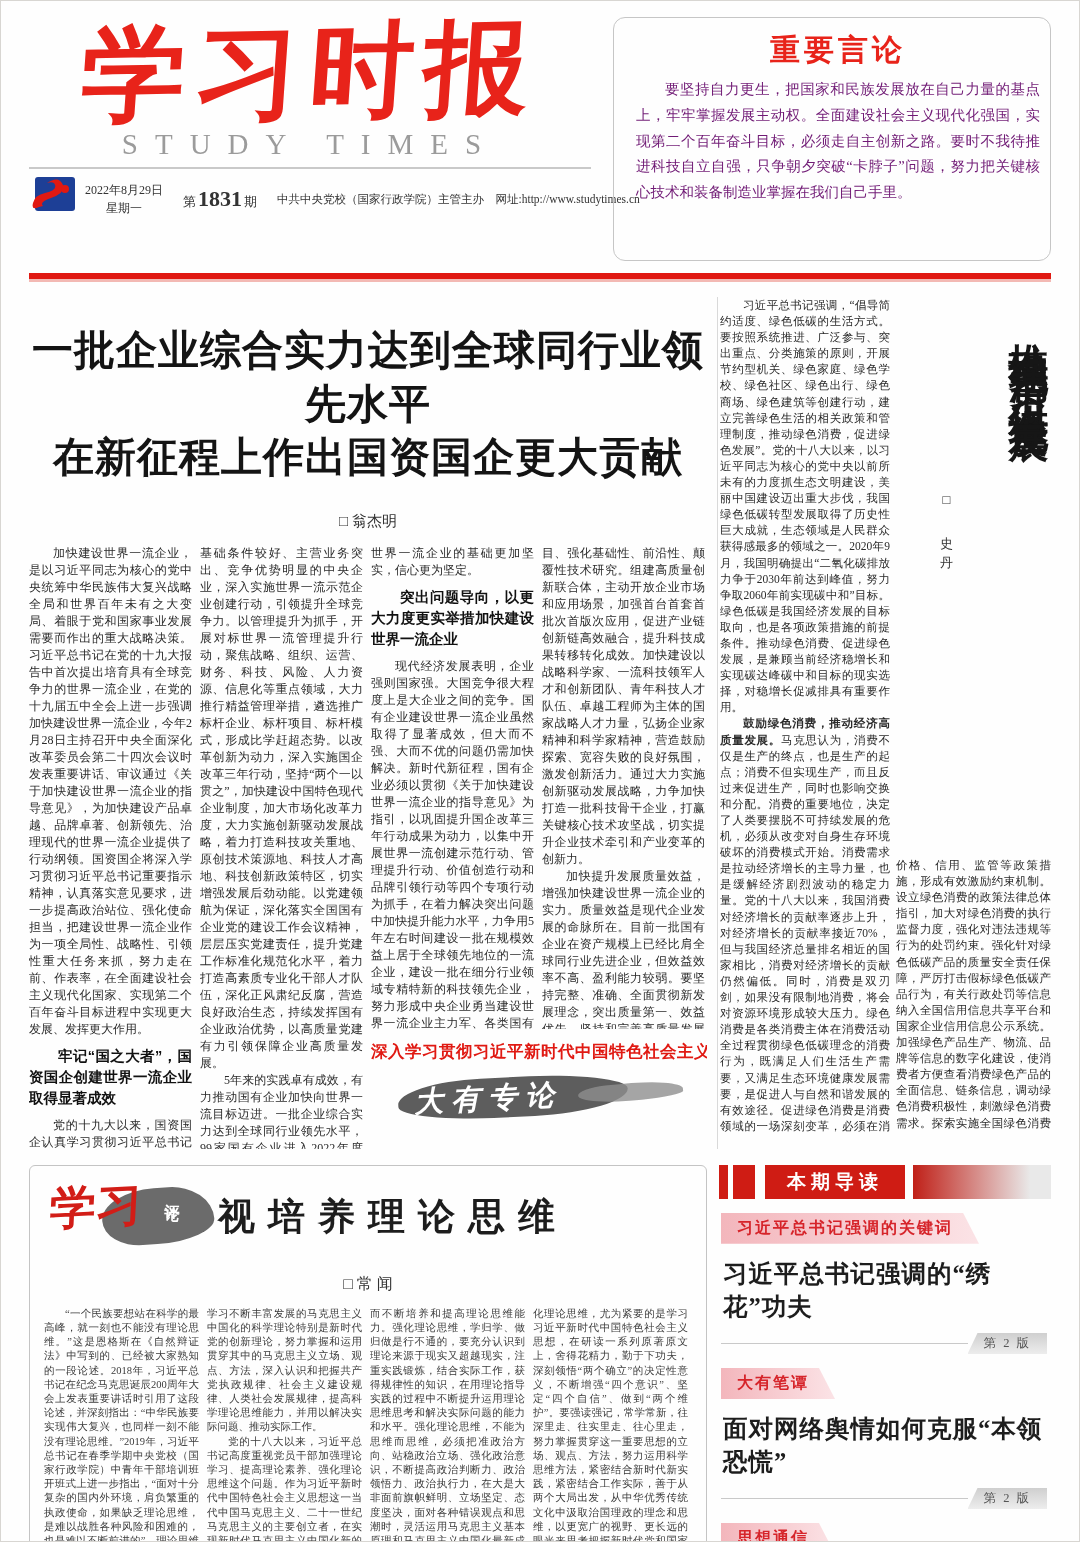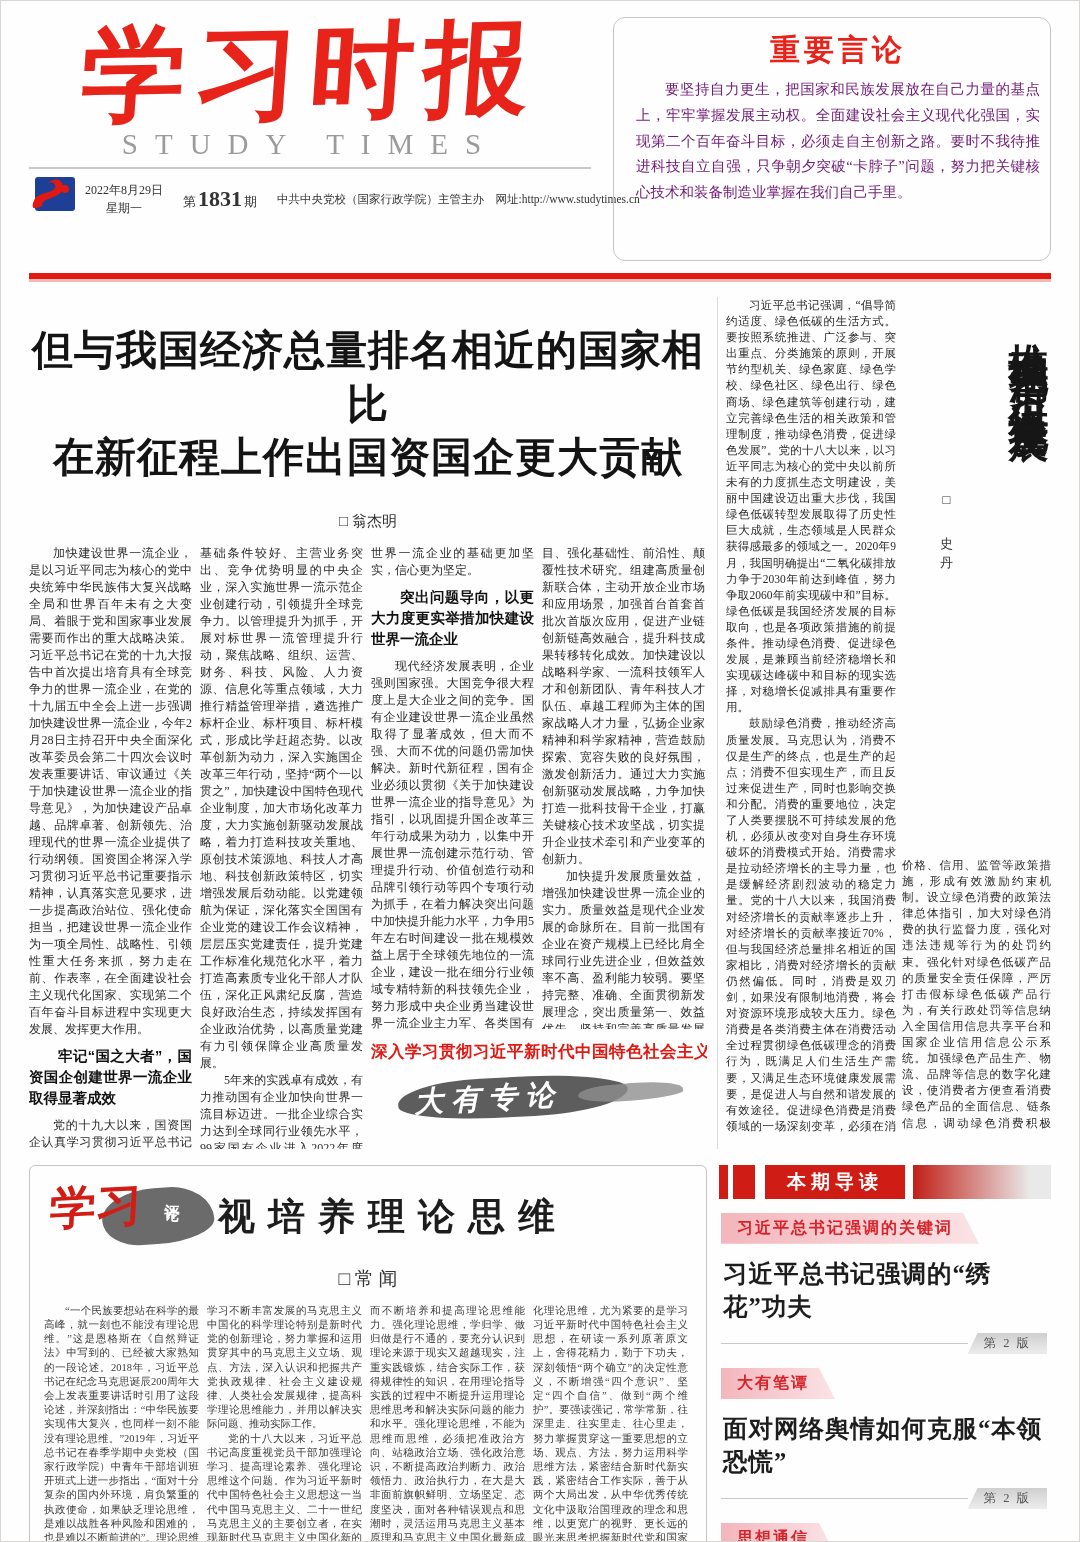--- a/index.html
+++ b/index.html
@@ -44,26 +44,26 @@
   .banner-l1{color:#e01912;font-weight:900;font-size:16.5px;letter-spacing:.5px;
         font-family:"Liberation Sans","DejaVu Sans",sans-serif;white-space:nowrap;}
   .brush-wrap{position:relative;width:300px;height:56px;margin:6px auto 0 auto;}
   .brush-blob{position:absolute;left:10px;top:8px;width:230px;height:40px;background:#5d5d5d;
         border-radius:46% 60% 52% 58%/70% 55% 72% 50%;transform:rotate(-3deg);}
   .brush-tail{position:absolute;left:190px;top:14px;width:105px;height:18px;background:#8f8f8f;
         border-radius:40% 90% 60% 90%/60% 90% 40% 90%;transform:rotate(-6deg);opacity:.8;}
   .brush-text{position:absolute;left:26px;top:10px;color:#fff;font-weight:900;font-size:29px;
         letter-spacing:8px;font-style:italic;transform:rotate(-3deg);}
   
-  .right-article{border-left:1px solid #d9d9d9;margin-left:10px;padding-left:8px;flex:1;}
+  .right-article{border-left:1px solid #d9d9d9;margin-left:10px;padding-left:2px;flex:1;}
   .ra-row{display:flex;gap:6px;}
   .ra-colA{width:170px;flex:0 0 auto;font-size:11.5px;line-height:16.1px;text-align:justify;
         color:#2a2a2a;height:836px;overflow:hidden;}
   .ra-colA p{margin:0;text-indent:2em;}
-  .ra-colA b{font-weight:400;}
+  .ra-colA b{font-weight:700;}
   .ra-colB{flex:1;display:flex;flex-direction:column;}
   .ra-head-block{display:flex;height:556px;justify-content:flex-end;}
   .ra-byline{writing-mode:vertical-rl;font-size:13px;letter-spacing:8px;color:#333;margin-top:195px;width:34px;}
   .ra-headline{writing-mode:vertical-rl;font-size:40px;font-weight:900;color:#161616;
         letter-spacing:5px;line-height:1.15;width:96px;margin-top:14px;
         font-family:"Liberation Serif","DejaVu Serif",serif;}
   .ra-headline .gap{display:inline-block;height:26px;}
   .ra-colB-text{font-size:11.5px;line-height:16.1px;text-align:justify;color:#2a2a2a;
         height:276px;overflow:hidden;margin-top:4px;}
   .ra-colB-text p{margin:0;}
@@ -73,21 +73,21 @@
         padding:12px 14px;height:462px;}
   .review-head{position:relative;height:86px;}
   .review-logo{position:absolute;left:6px;top:0;width:168px;height:80px;}
   .rl-blob{position:absolute;left:52px;top:10px;width:112px;height:56px;background:#6b6b6b;
         border-radius:55% 45% 60% 40%/60% 70% 45% 55%;transform:rotate(-4deg);}
   .rl-main{position:absolute;left:0;top:-2px;color:#d21d17;font-weight:900;font-size:46px;
         letter-spacing:0;transform:skewX(-6deg) rotate(-3deg);}
   .rl-sub{position:absolute;left:112px;top:14px;writing-mode:vertical-rl;color:#fff;font-size:15px;
         font-weight:700;letter-spacing:3px;}
   .review-title{text-align:center;font-size:37px;font-weight:900;letter-spacing:13px;color:#1d1d1d;padding-top:14px;}
-  .review-byline{text-align:center;font-size:19px;color:#333;margin:2px 0 12px 0;}
+  .review-byline{text-align:center;font-size:16px;color:#333;margin:10px 0 12px 0;}
   .review-cols{display:flex;gap:8px;height:318px;overflow:hidden;}
   .rcol{width:155px;flex:0 0 auto;font-size:10.5px;line-height:14.2px;text-align:justify;color:#3a3a3a;overflow:hidden;}
   .rcol p{margin:0;text-indent:2em;}
   
   .digest{flex:1;display:flex;flex-direction:column;}
   .digest-head{display:flex;align-items:stretch;height:34px;}
   .dh-sq1{width:9px;background:#cf1c14;}
   .dh-sq2{width:22px;background:#cf1c14;margin-left:5px;}
   .dh-tab{background:#cf1c14;color:#fff;font-family:"Liberation Sans","DejaVu Sans",sans-serif;
         font-weight:700;font-size:19px;letter-spacing:5px;display:flex;align-items:center;
@@ -142,21 +142,21 @@
       <p class="quote-body">要坚持自力更生，把国家和民族发展放在自己力量的基点上，牢牢掌握发展主动权。全面建设社会主义现代化强国，实现第二个百年奋斗目标，必须走自主创新之路。要时不我待推进科技自立自强，只争朝夕突破“卡脖子”问题，努力把关键核心技术和装备制造业掌握在我们自己手里。</p>
     </aside>
   </header>
 
   <div class="red-rule"></div>
 
   <section class="top-section">
 
     <article class="main-article">
       <h1 class="headline">
-        <div>但与我国经济总量排名相近的国家相比</div>
+        <div>一批企业综合实力达到全球同行业领先水平</div>
         <div>在新征程上作出国资国企更大贡献</div>
       </h1>
       <div class="byline">□ 翁杰明</div>
       <div class="main-cols">
         <div class="mcol">
           <p>加快建设世界一流企业，是以习近平同志为核心的党中央统筹中华民族伟大复兴战略全局和世界百年未有之大变局、着眼于党和国家事业发展需要而作出的重大战略决策。习近平总书记在党的十九大报告中首次提出培育具有全球竞争力的世界一流企业，在党的十九届五中全会上进一步强调加快建设世界一流企业，今年2月28日主持召开中央全面深化改革委员会第二十四次会议时发表重要讲话、审议通过《关于加快建设世界一流企业的指导意见》，为加快建设产品卓越、品牌卓著、创新领先、治理现代的世界一流企业提供了行动纲领。国资国企将深入学习贯彻习近平总书记重要指示精神，认真落实意见要求，进一步提高政治站位、强化使命担当，把建设世界一流企业作为一项全局性、战略性、引领性重大任务来抓，努力走在前、作表率，在全面建设社会主义现代化国家、实现第二个百年奋斗目标进程中实现更大发展、发挥更大作用。</p>
           <p class="subhead">牢记“国之大者”，国资国企创建世界一流企业取得显著成效</p>
           <p>党的十九大以来，国资国企认真学习贯彻习近平总书记重要指示精神，贯彻落实党中央、国务院决策部署，加强前瞻性思考、全局性谋划、战略性布局、整体性推进，以世界一流企业目标引领国有企业特别是中央企业不断做强做优做大。以对标评价为先导，聚焦竞争力、创新力、控制力、影响力、抗风险能力等关键指标，深入开展对标世界一流企业研究，构建完善世界一流企业评价指标体系，分析短板差距，明确建设目标，部署重点任务。以示范创建为牵引，遴选航天科技、中国宝武等11家</p>
         </div>
         <div class="mcol">

